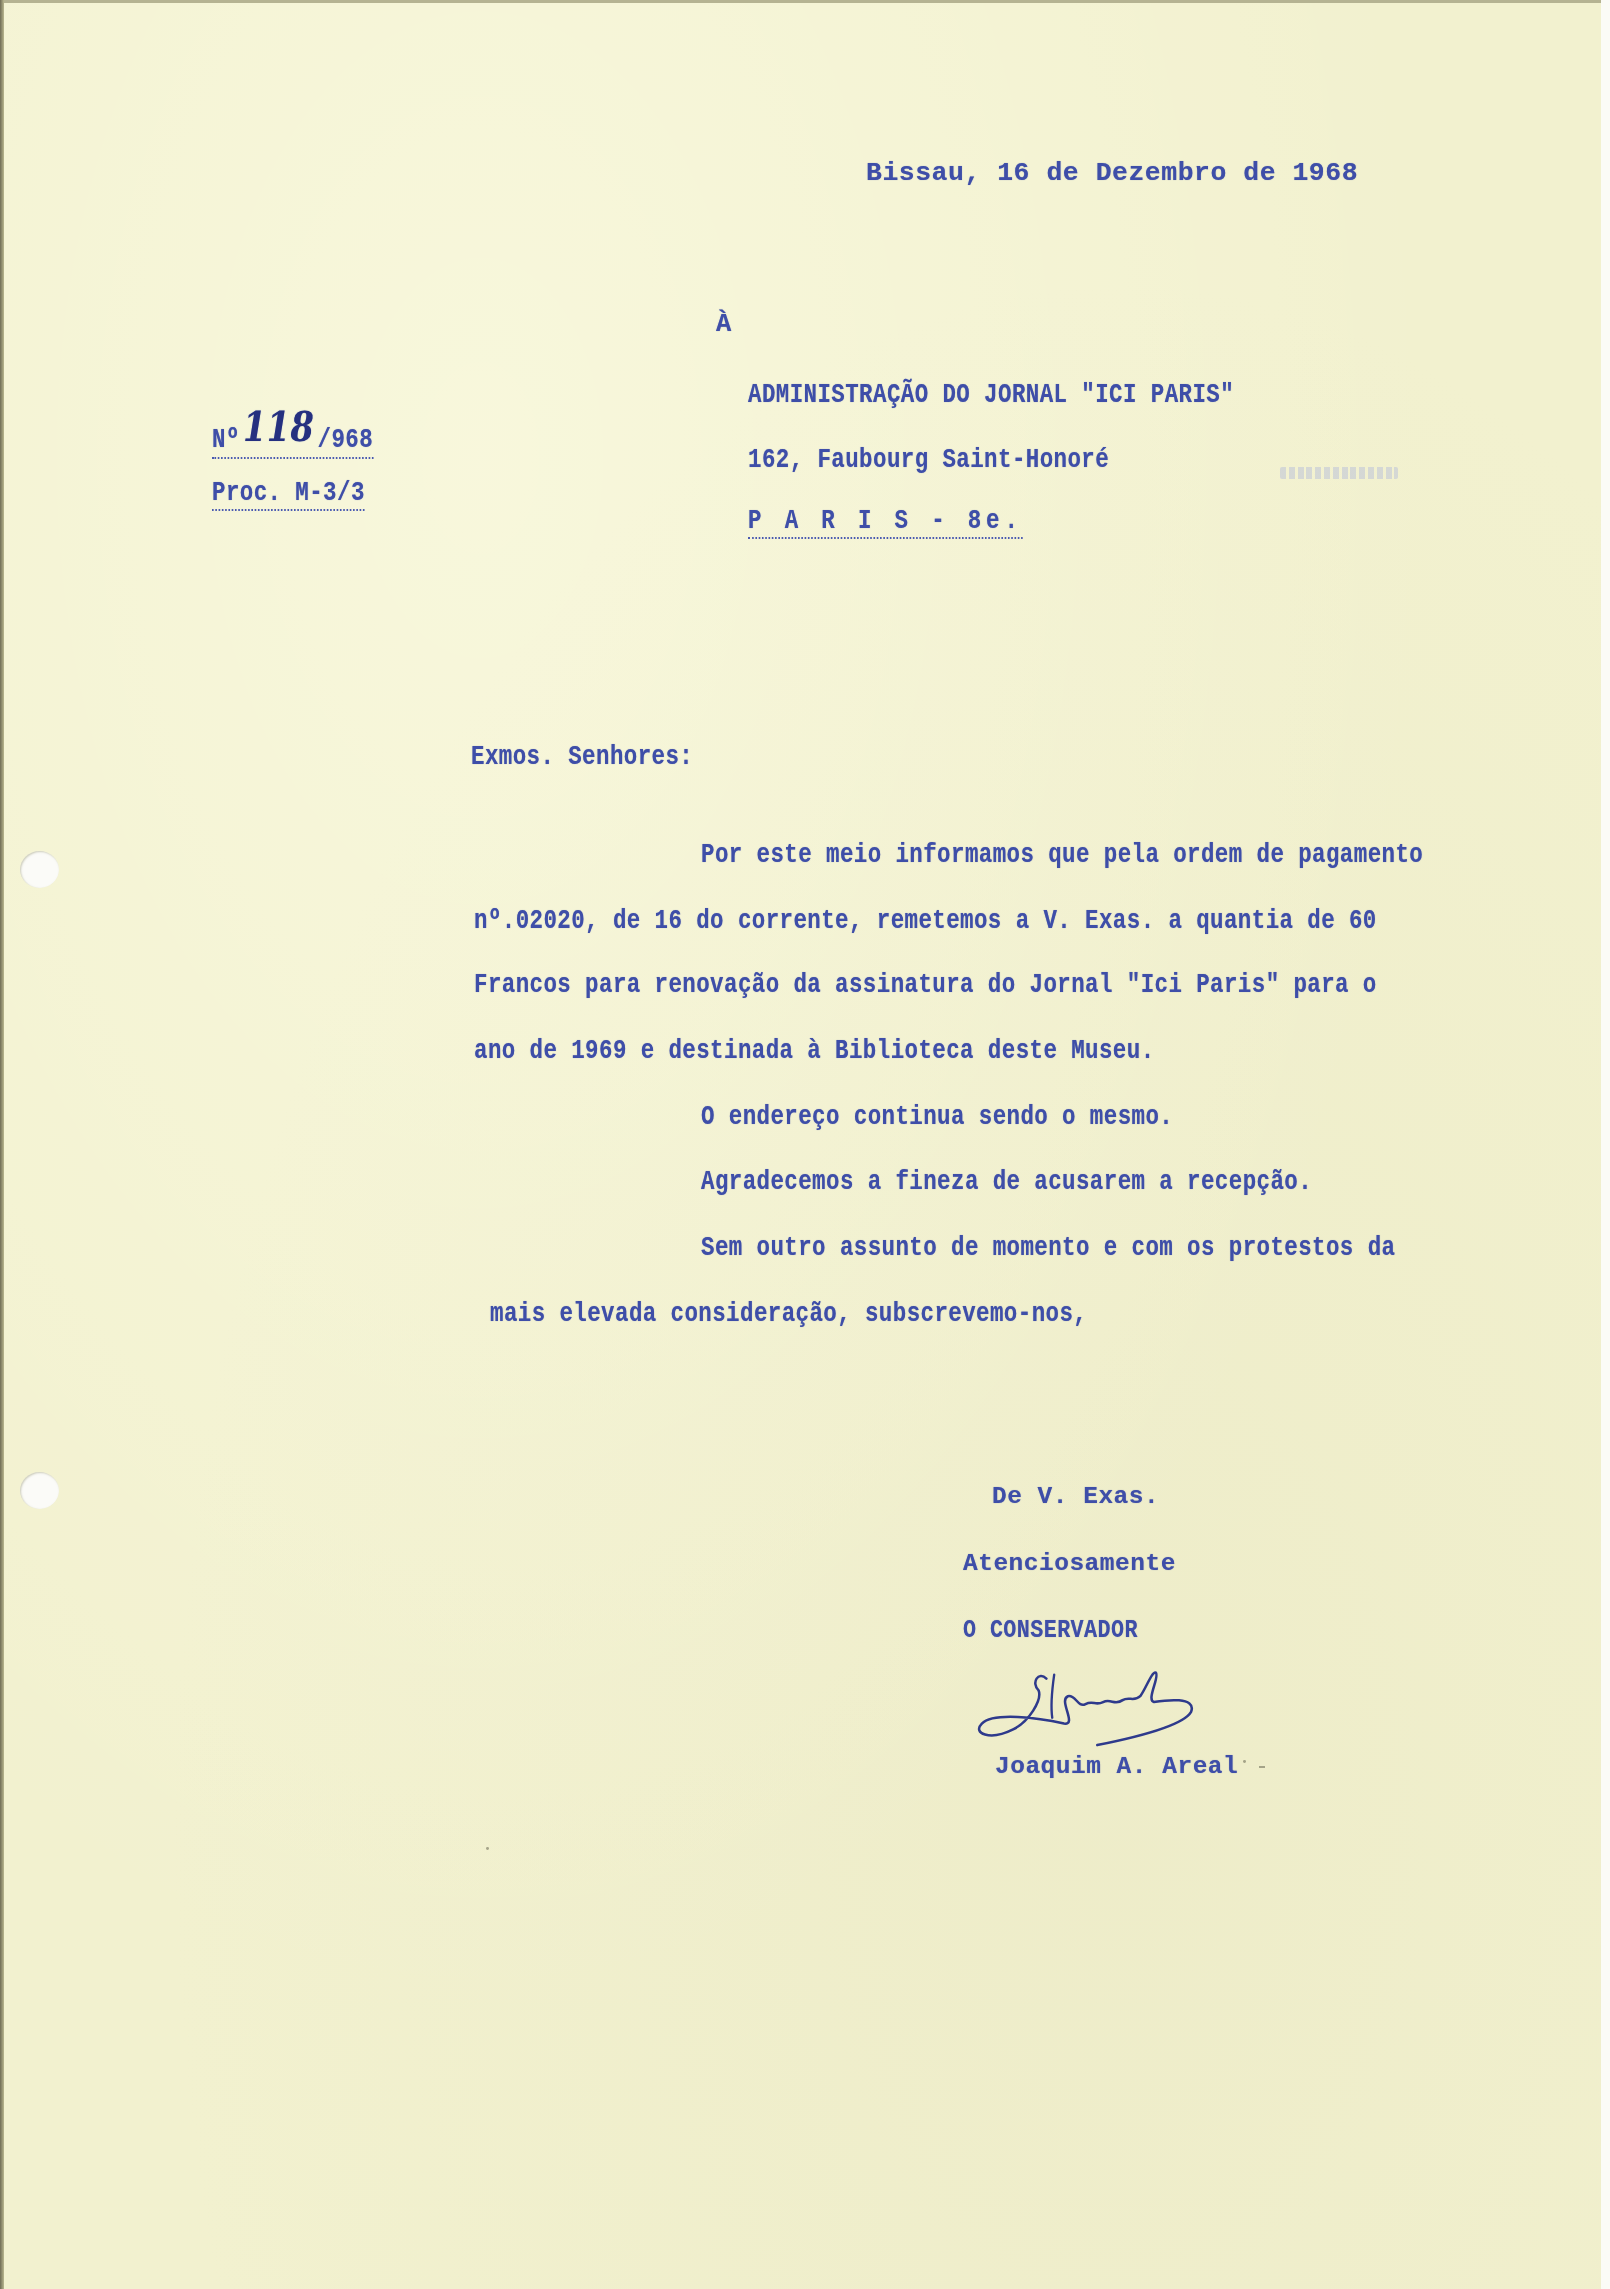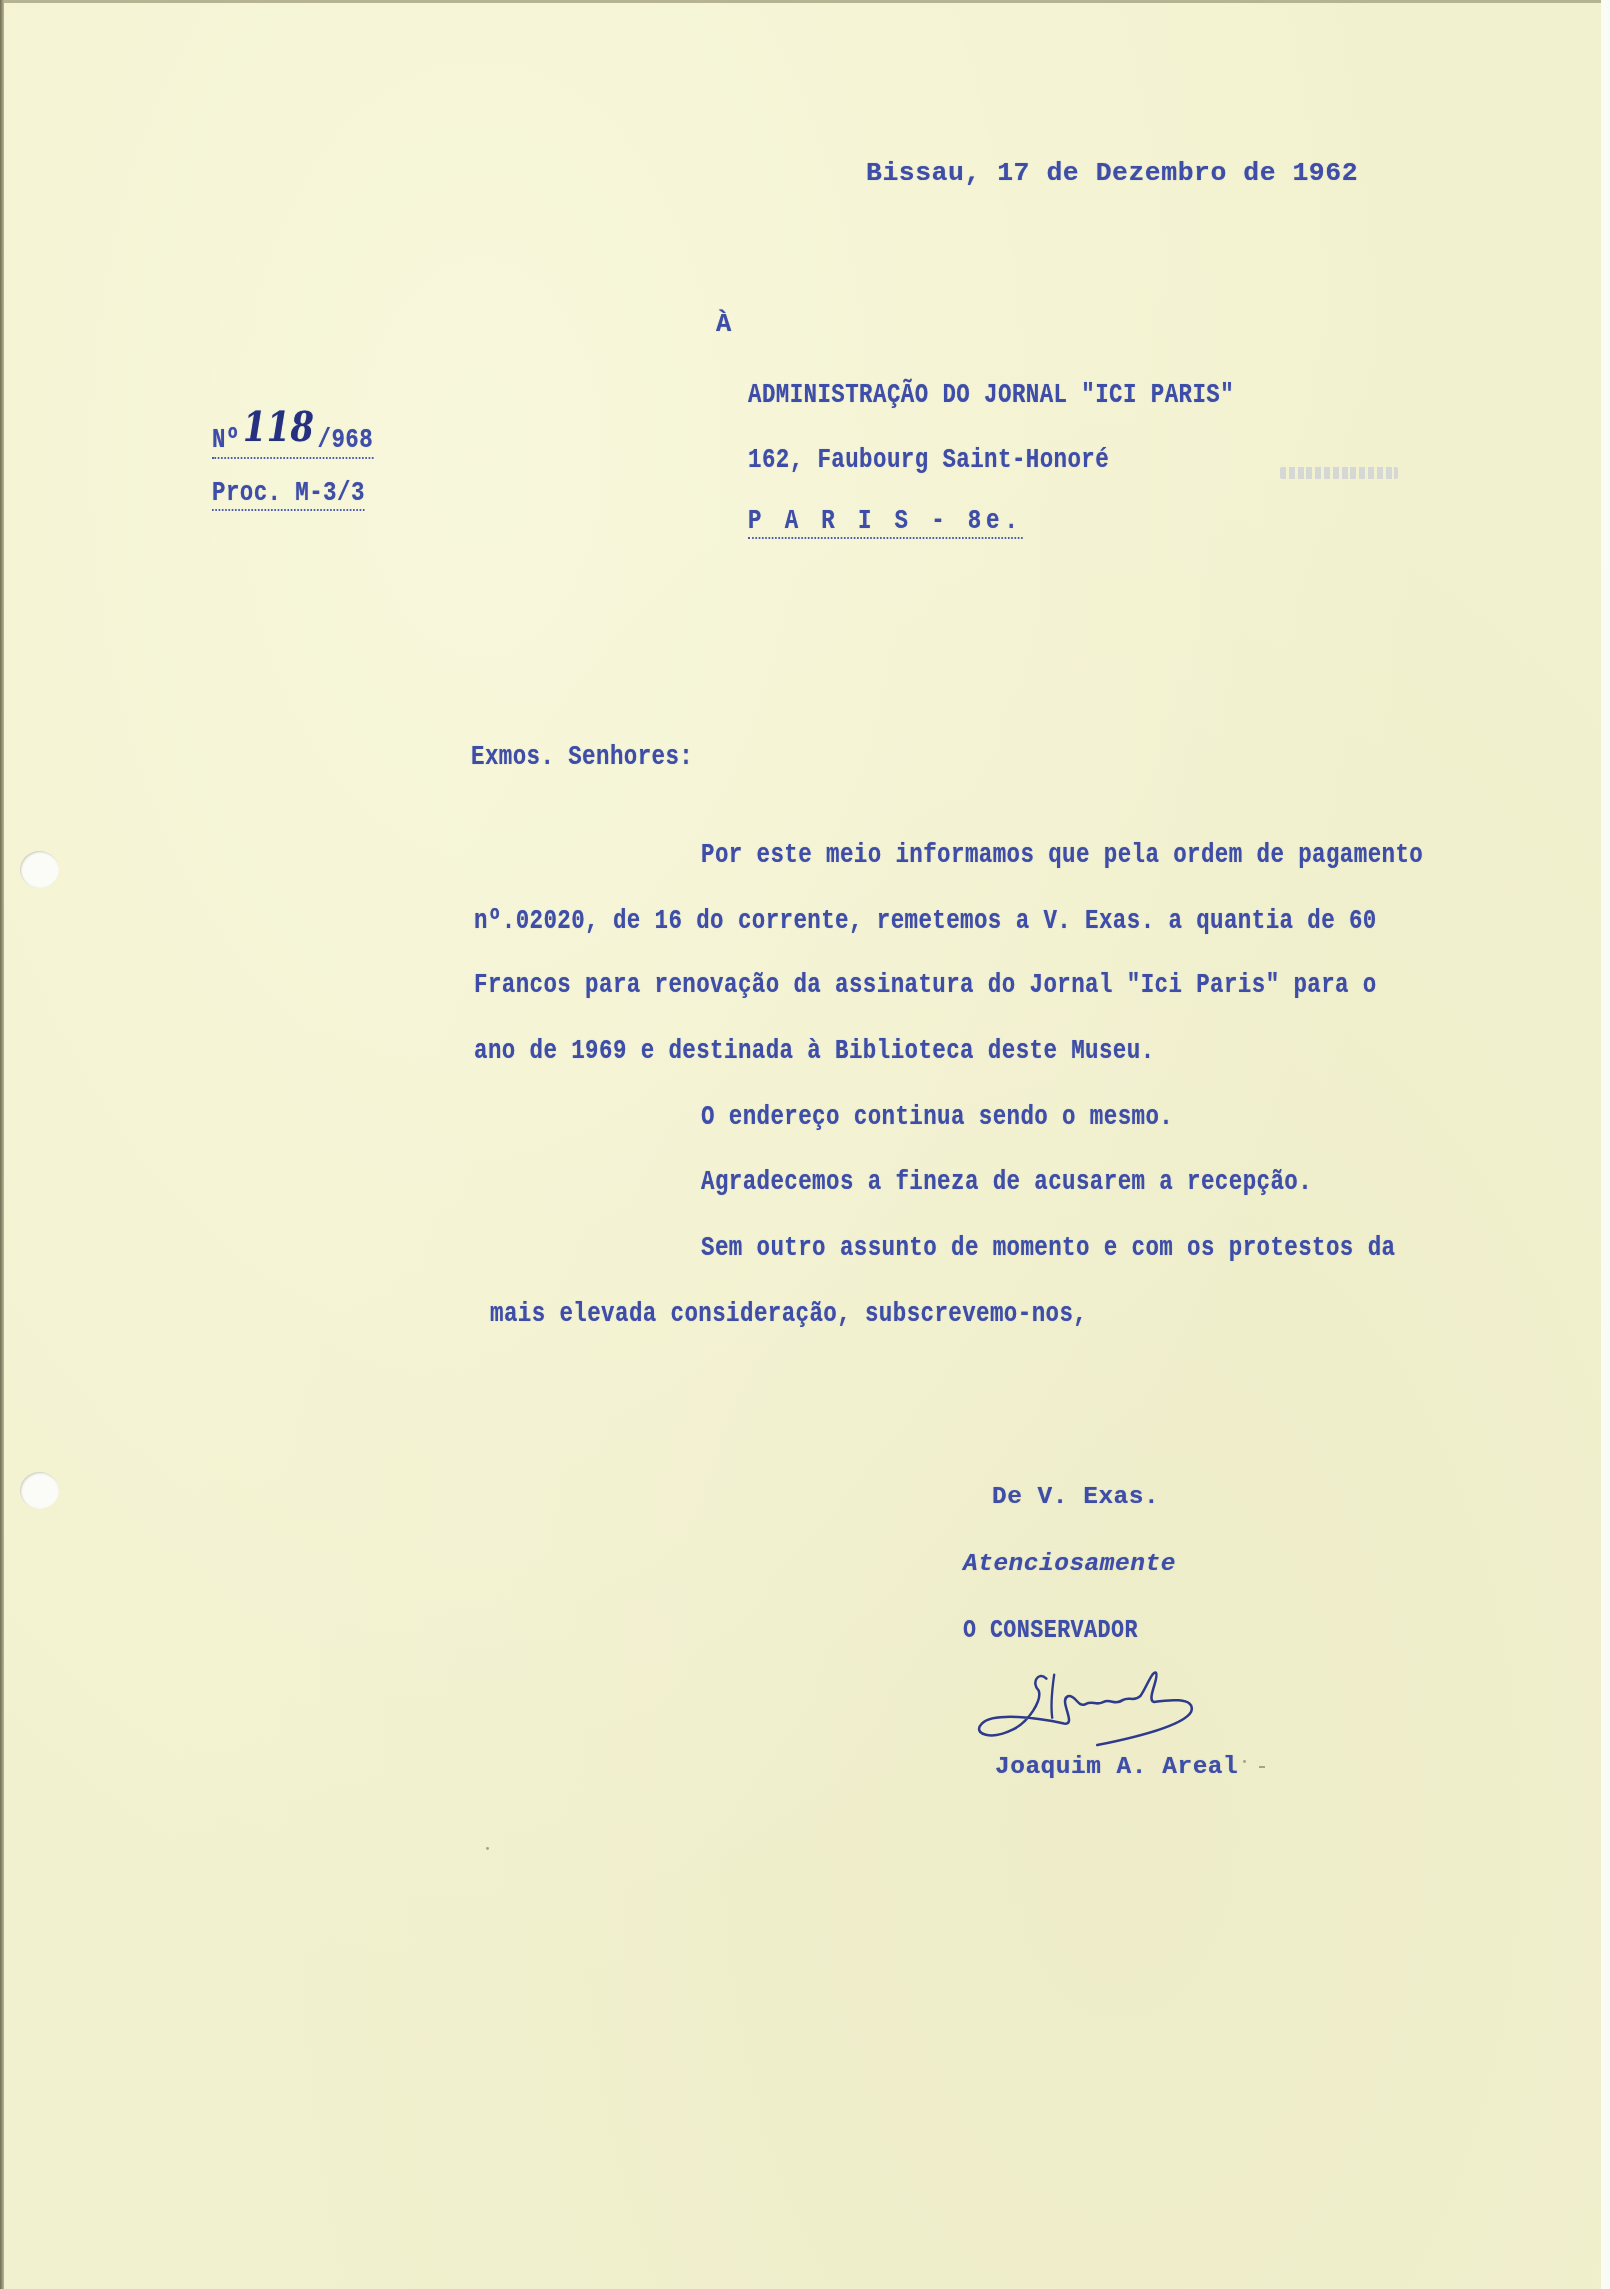--- a/index.html
+++ b/index.html
@@ -119,21 +119,21 @@
 <div class="paper">
   <div class="top-edge"></div>
   <div class="left-edge"></div>
 
   <div class="punch-hole" style="top:851px;"></div>
   <div class="punch-hole" style="top:1472px;"></div>
 
   <div class="speck" style="left:486px; top:1847px;"></div>
   <div class="speck" style="left:1243px; top:1760px;"></div>
 
-  <div class="tw" style="left:866px; top:160px; font-size:26.5px;">Bissau, 17 de Dezembro de 1962</div>
+  <div class="tw" style="left:866px; top:160px; font-size:26.5px;">Bissau, 16 de Dezembro de 1968</div>
 
   <div class="tw" style="left:716px; top:312px; font-size:25.5px;">À</div>
 
   <div>
     <div class="tw condensed underlined" style="left:212px; top:413px; font-size:27.4px;">
       <span>Nº</span><span class="handwriting" style="position:relative; font-size:41px; top:-5.9px; margin:0 3.9px; color:#25307f;">118</span><span>/968</span>
     </div>
     <div class="tw condensed underlined" style="left:212px; top:479px; font-size:27.4px;">Proc. M-3/3</div>
   </div>
 
@@ -153,21 +153,21 @@
     <div class="tw condensed" style="left:474px; top:971px; font-size:27.4px;">Francos para renovação da assinatura do Jornal "Ici Paris" para o</div>
     <div class="tw condensed" style="left:474px; top:1037px; font-size:27.4px;">ano de 1969 e destinada à Biblioteca deste Museu.</div>
     <div class="tw condensed" style="left:701px; top:1103px; font-size:27.4px;">O endereço continua sendo o mesmo.</div>
     <div class="tw condensed" style="left:701px; top:1168px; font-size:27.4px;">Agradecemos a fineza de acusarem a recepção.</div>
     <div class="tw condensed" style="left:701px; top:1234px; font-size:27.4px;">Sem outro assunto de momento e com os protestos da</div>
     <div class="tw condensed" style="left:490px; top:1300px; font-size:27.4px;">mais elevada consideração, subscrevemo-nos,</div>
   </div>
 
   <div>
     <div class="tw" style="left:992px; top:1485px; font-size:24.5px;">De V. Exas.</div>
-    <div class="tw" style="left:963px; top:1552px; font-size:24.5px;font-style:italic;">Atenciosamente</div>
+    <div class="tw" style="left:963px; top:1552px; font-size:24.5px;">Atenciosamente</div>
     <div class="tw condensed" style="left:963px; top:1617px; font-size:26.5px;">O CONSERVADOR</div>
 
     <svg class="signature" viewBox="0 0 280 90">
       <path d="M78 18 C 70 10, 62 22, 70 30 C 74 40, 60 62, 44 70 C 20 82, 2 74, 12 64 C 24 52, 70 58, 96 64 C 110 66, 90 40, 100 36 C 108 34, 110 48, 118 44 C 126 40, 128 46, 136 42 C 144 38, 148 46, 156 40 C 162 36, 168 42, 174 36 C 180 28, 186 10, 190 12 C 194 16, 180 40, 188 42 C 200 40, 232 36, 226 52 C 218 66, 170 78, 130 86" fill="none" stroke="#2e3a8c" stroke-width="2.6" stroke-linecap="round" stroke-linejoin="round"></path>
       <path d="M86 14 C 84 28, 82 44, 84 58" fill="none" stroke="#2e3a8c" stroke-width="2.4" stroke-linecap="round"></path>
     </svg>
 
     <div class="tw" style="left:963px; top:1755px; font-size:24.5px;margin-left:32px;">Joaquim A. Areal</div>
     <div class="speck" style="left:1259px; top:1766px; width:5.9px; height:2px; border-radius:0;"></div>
   </div>

